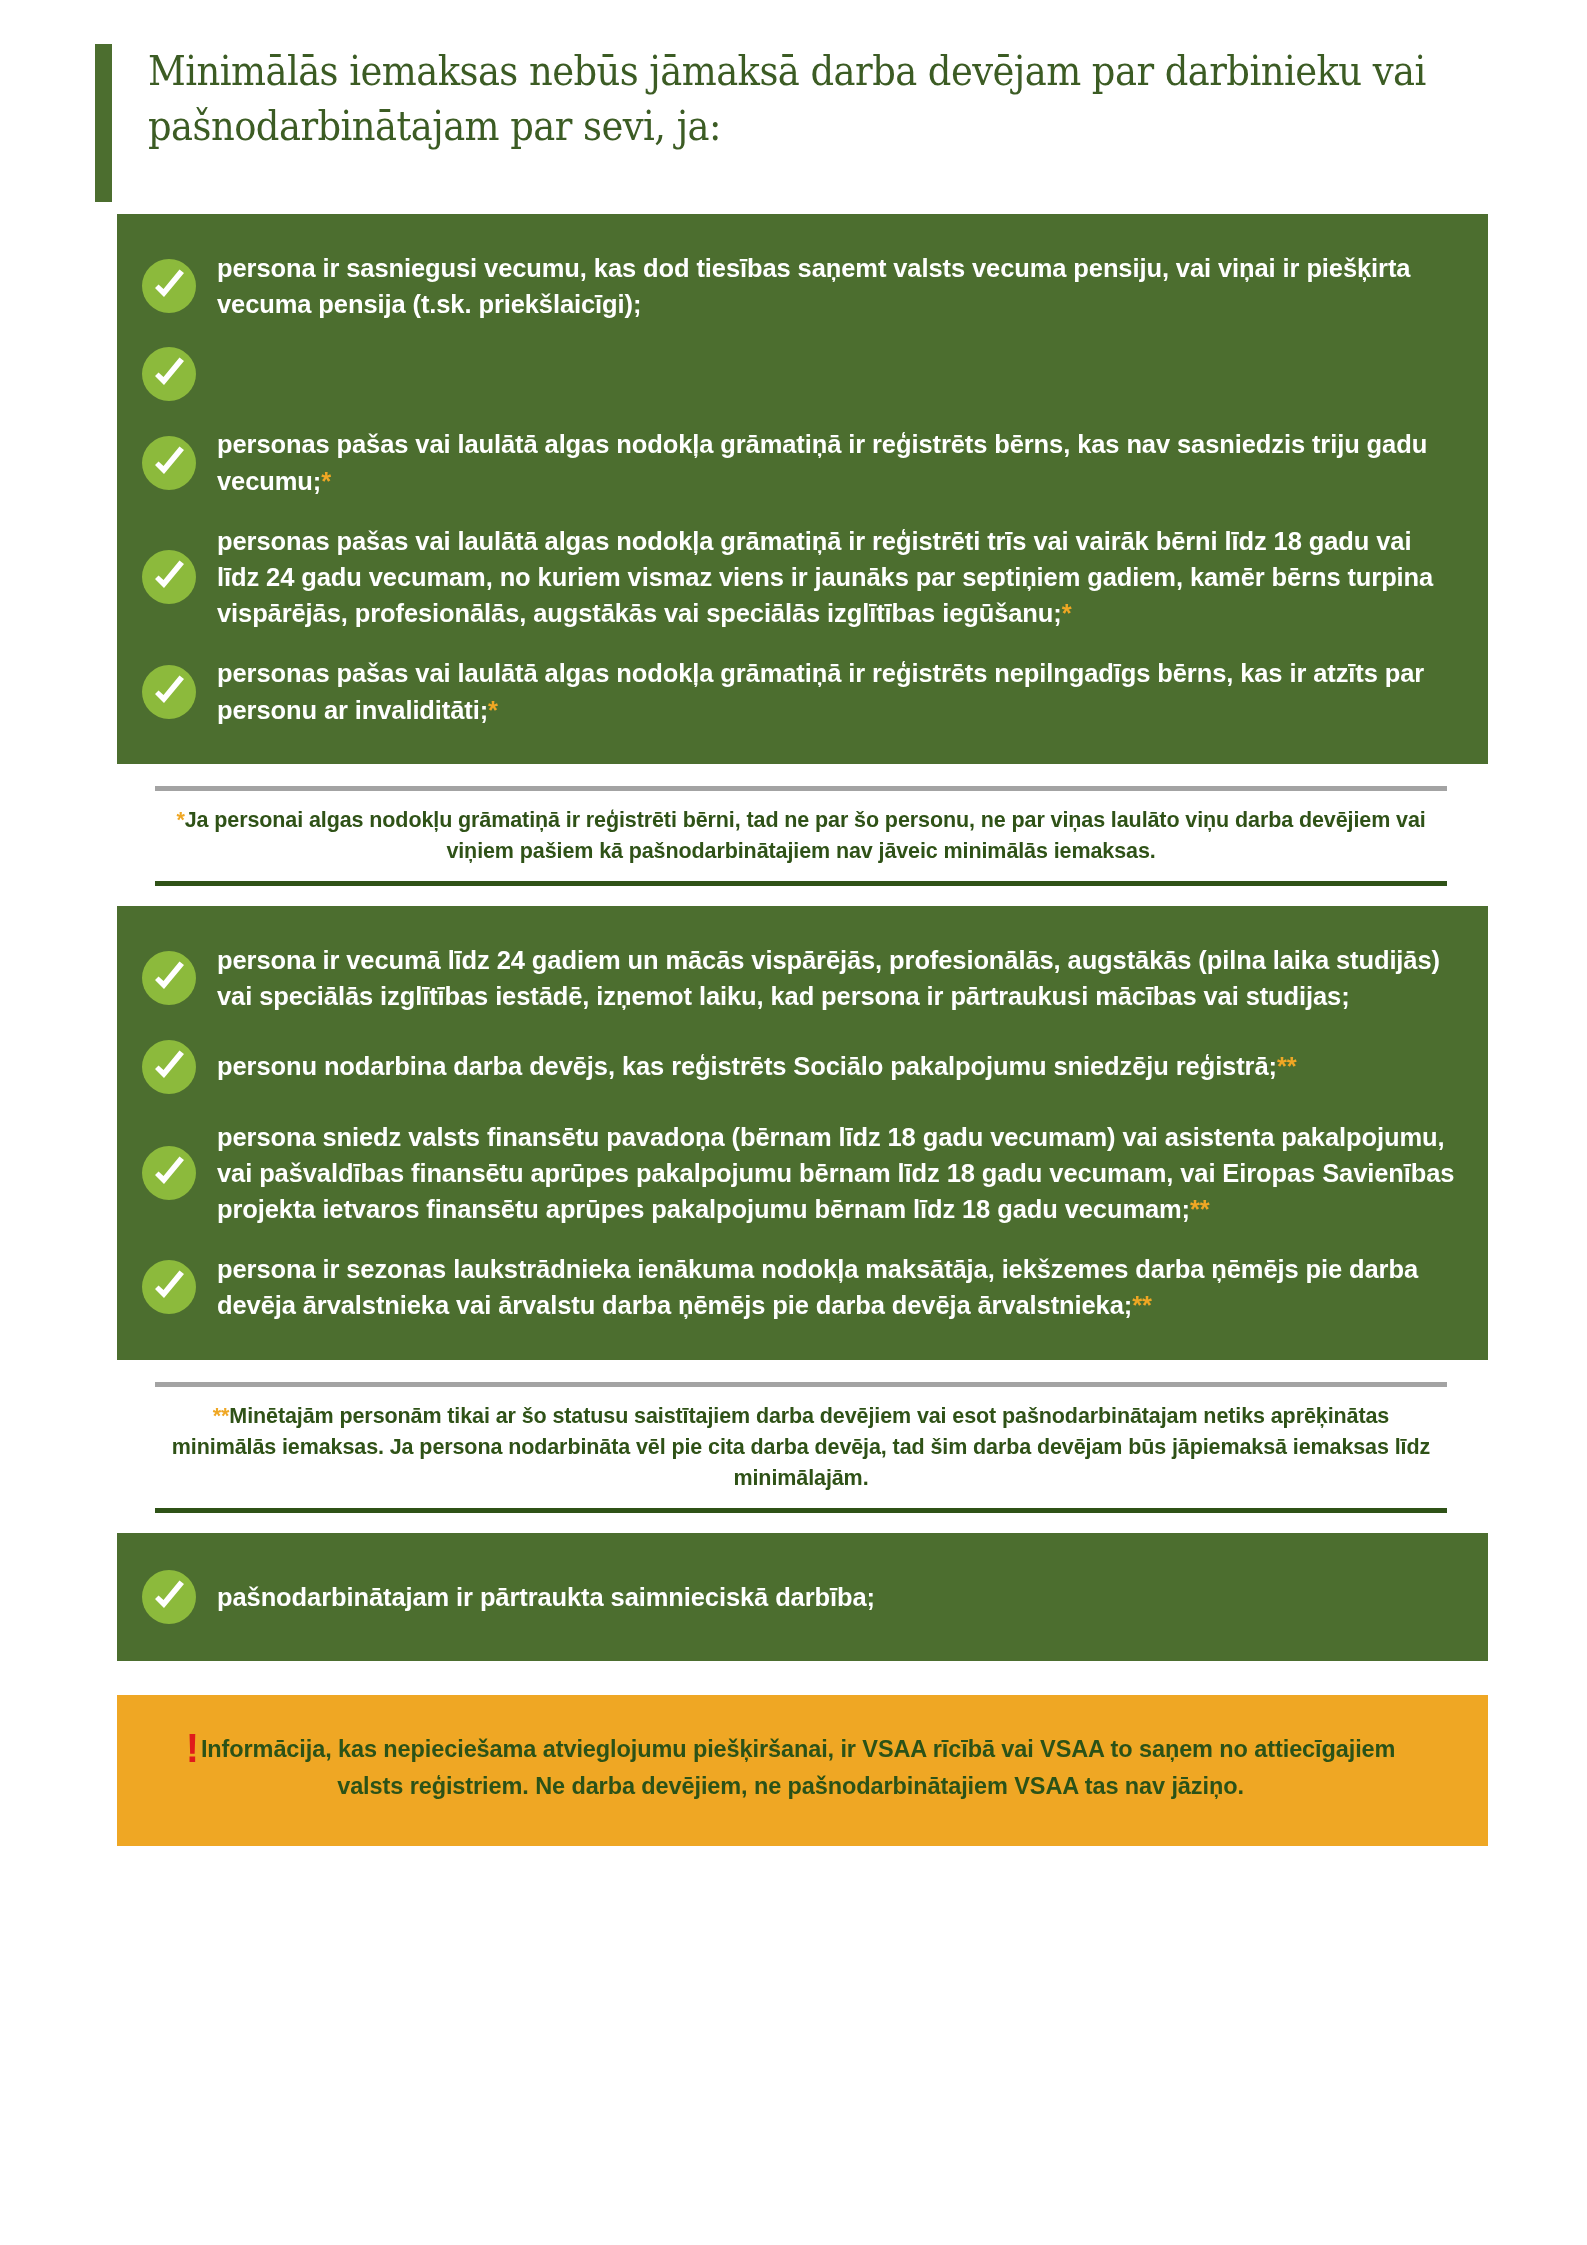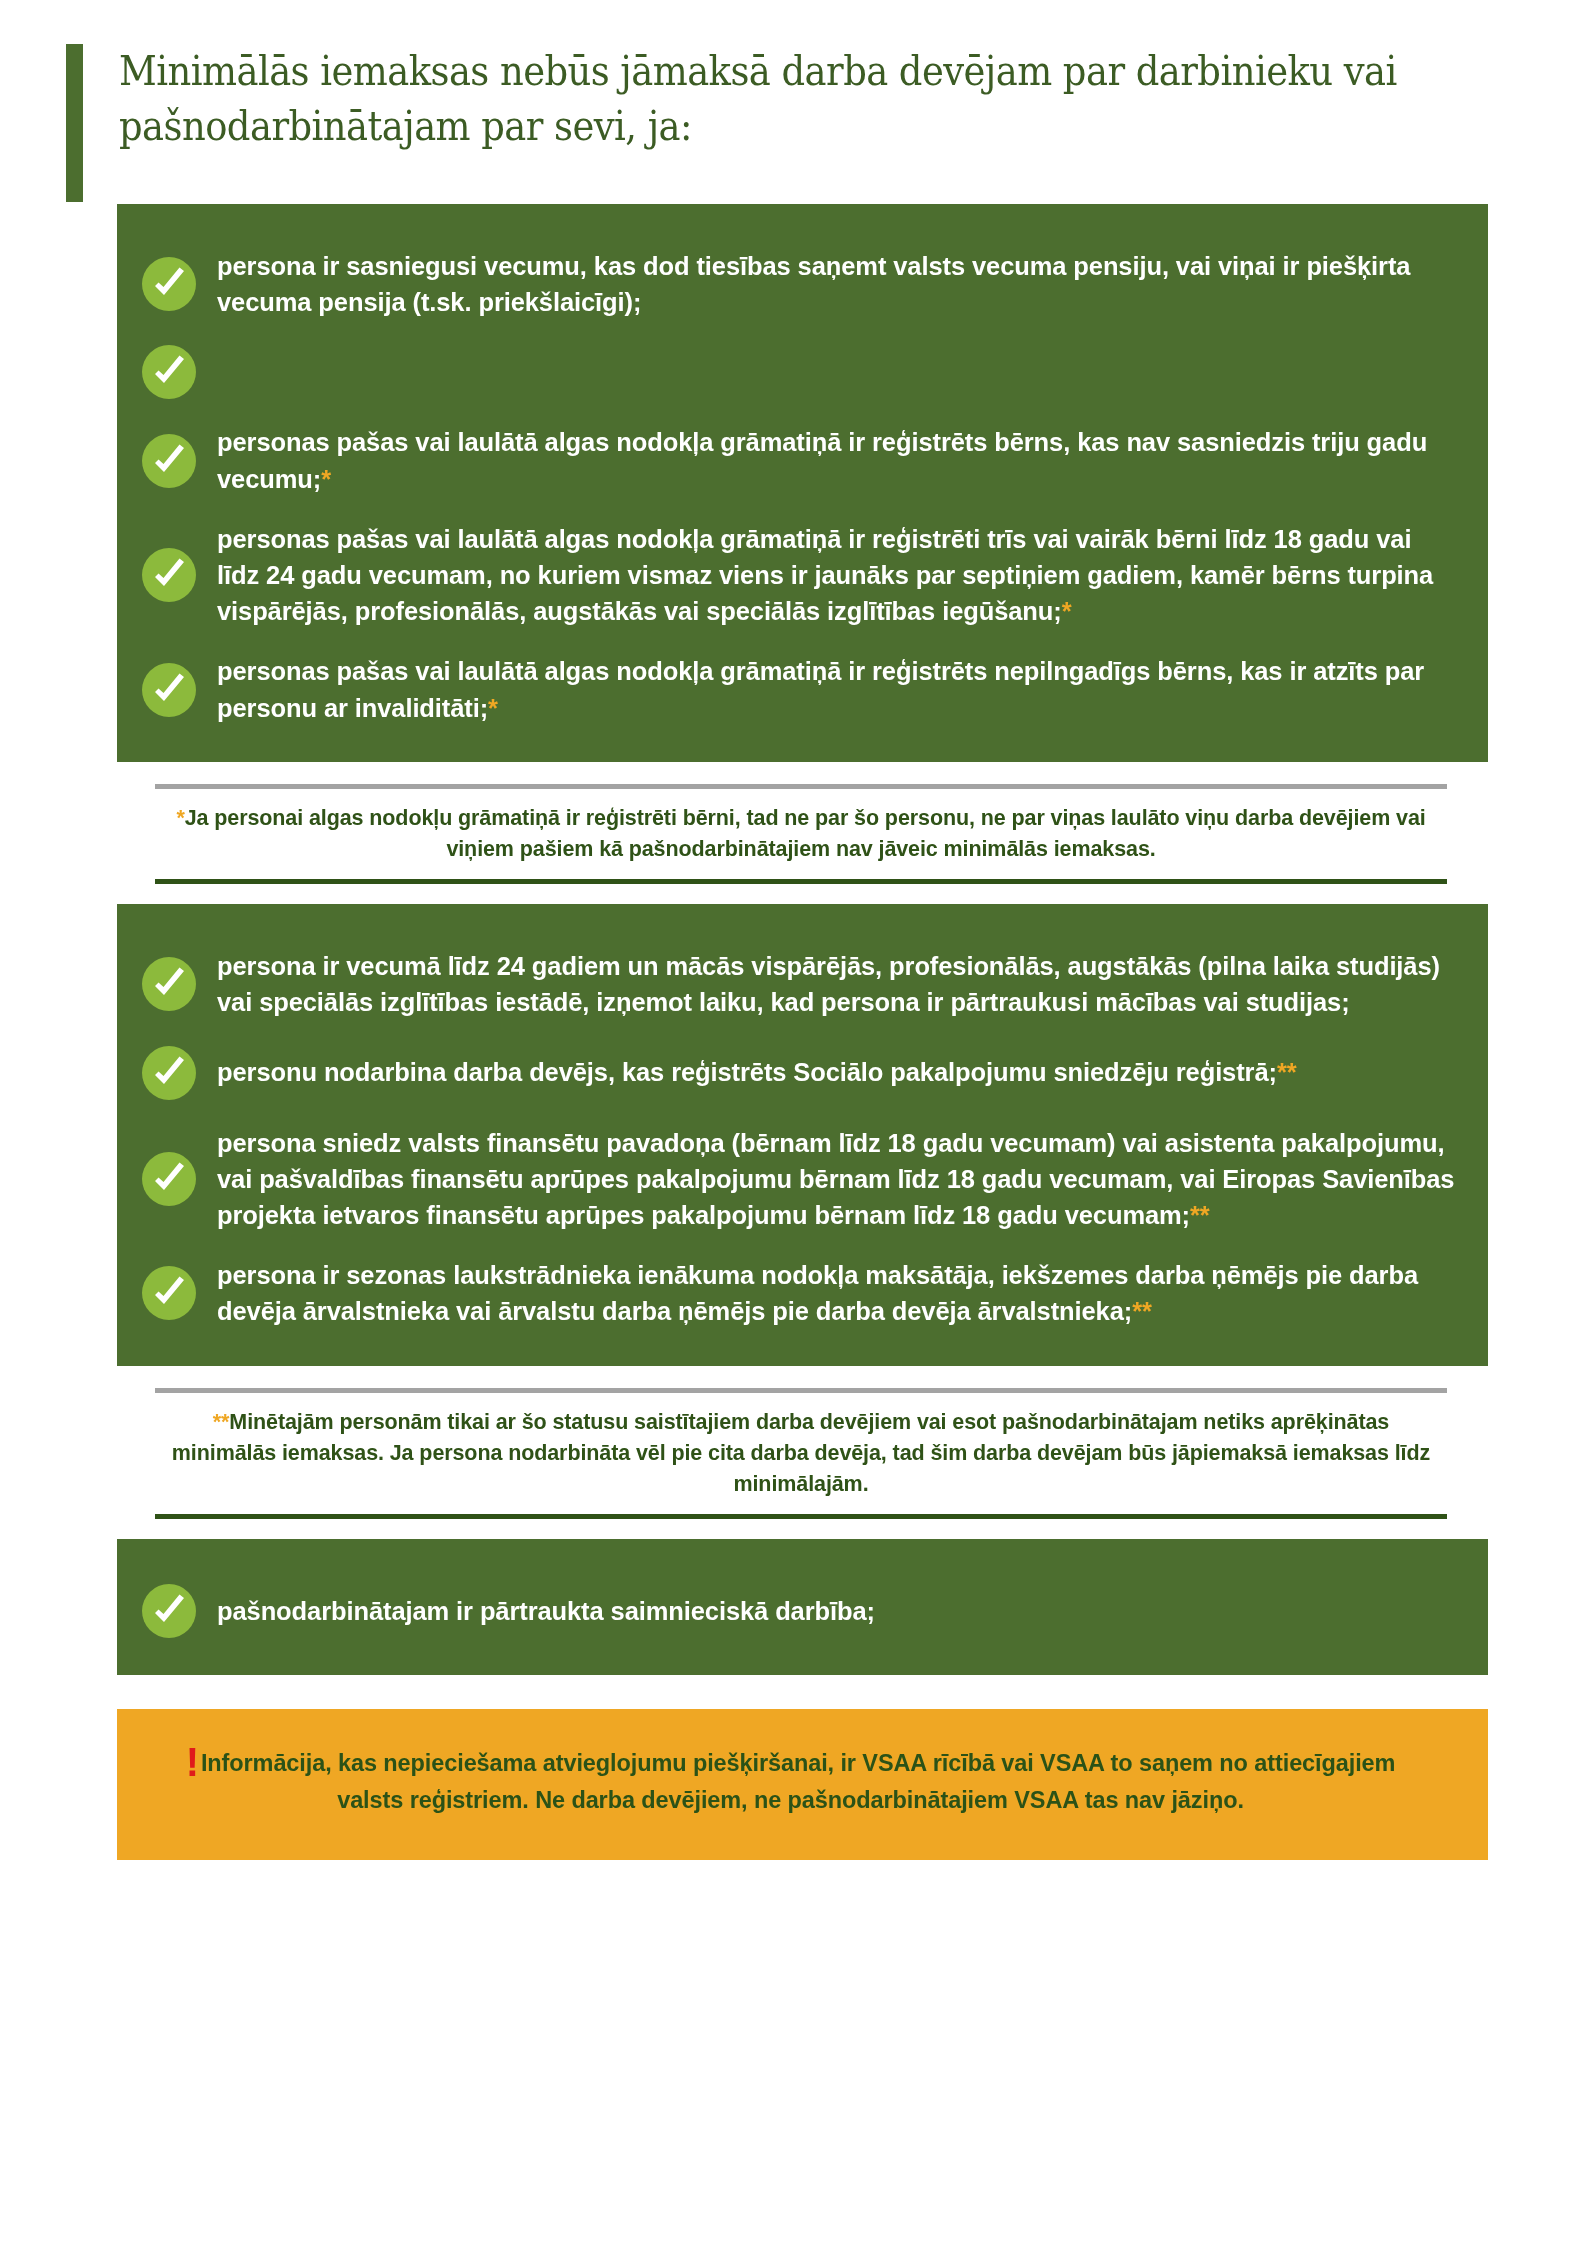--- a/index.html
+++ b/index.html
@@ -21,22 +21,22 @@
     width: 1587px;
     height: 2245px;
     padding: 0;
     position: relative;
   }
 
   
   .title-row {
     display: flex;
     align-items: flex-start;
-    padding: 44px 0 2px 0;
-    margin-left: 66px;
+    padding: 44px 0 12px 0;
+    margin-left: 95px;
   }
   .title-bar {
     width: 17px;
     min-width: 17px;
     height: 158px;
     background: #4c6e2f;
     margin-right: 36px;
   }
   .title-text {
     font-family: "DejaVu Serif", serif;
@@ -47,21 +47,21 @@
     letter-spacing: -0.6px;
     transform: scaleX(0.90);
     transform-origin: left top;
     max-width: 1600px;
   }
 
   
   .block {
     background: #4c6e2f;
     margin: 0 99px 0 117px;
-    padding: 32px 30px 24px 24px;
+    padding: 24px 30px 24px 24px;
   }
 
   .bullet {
     display: flex;
     align-items: center;
     padding: 12px 0;
   }
   .bullet .check {
     flex: 0 0 auto;
     width: 56px;

